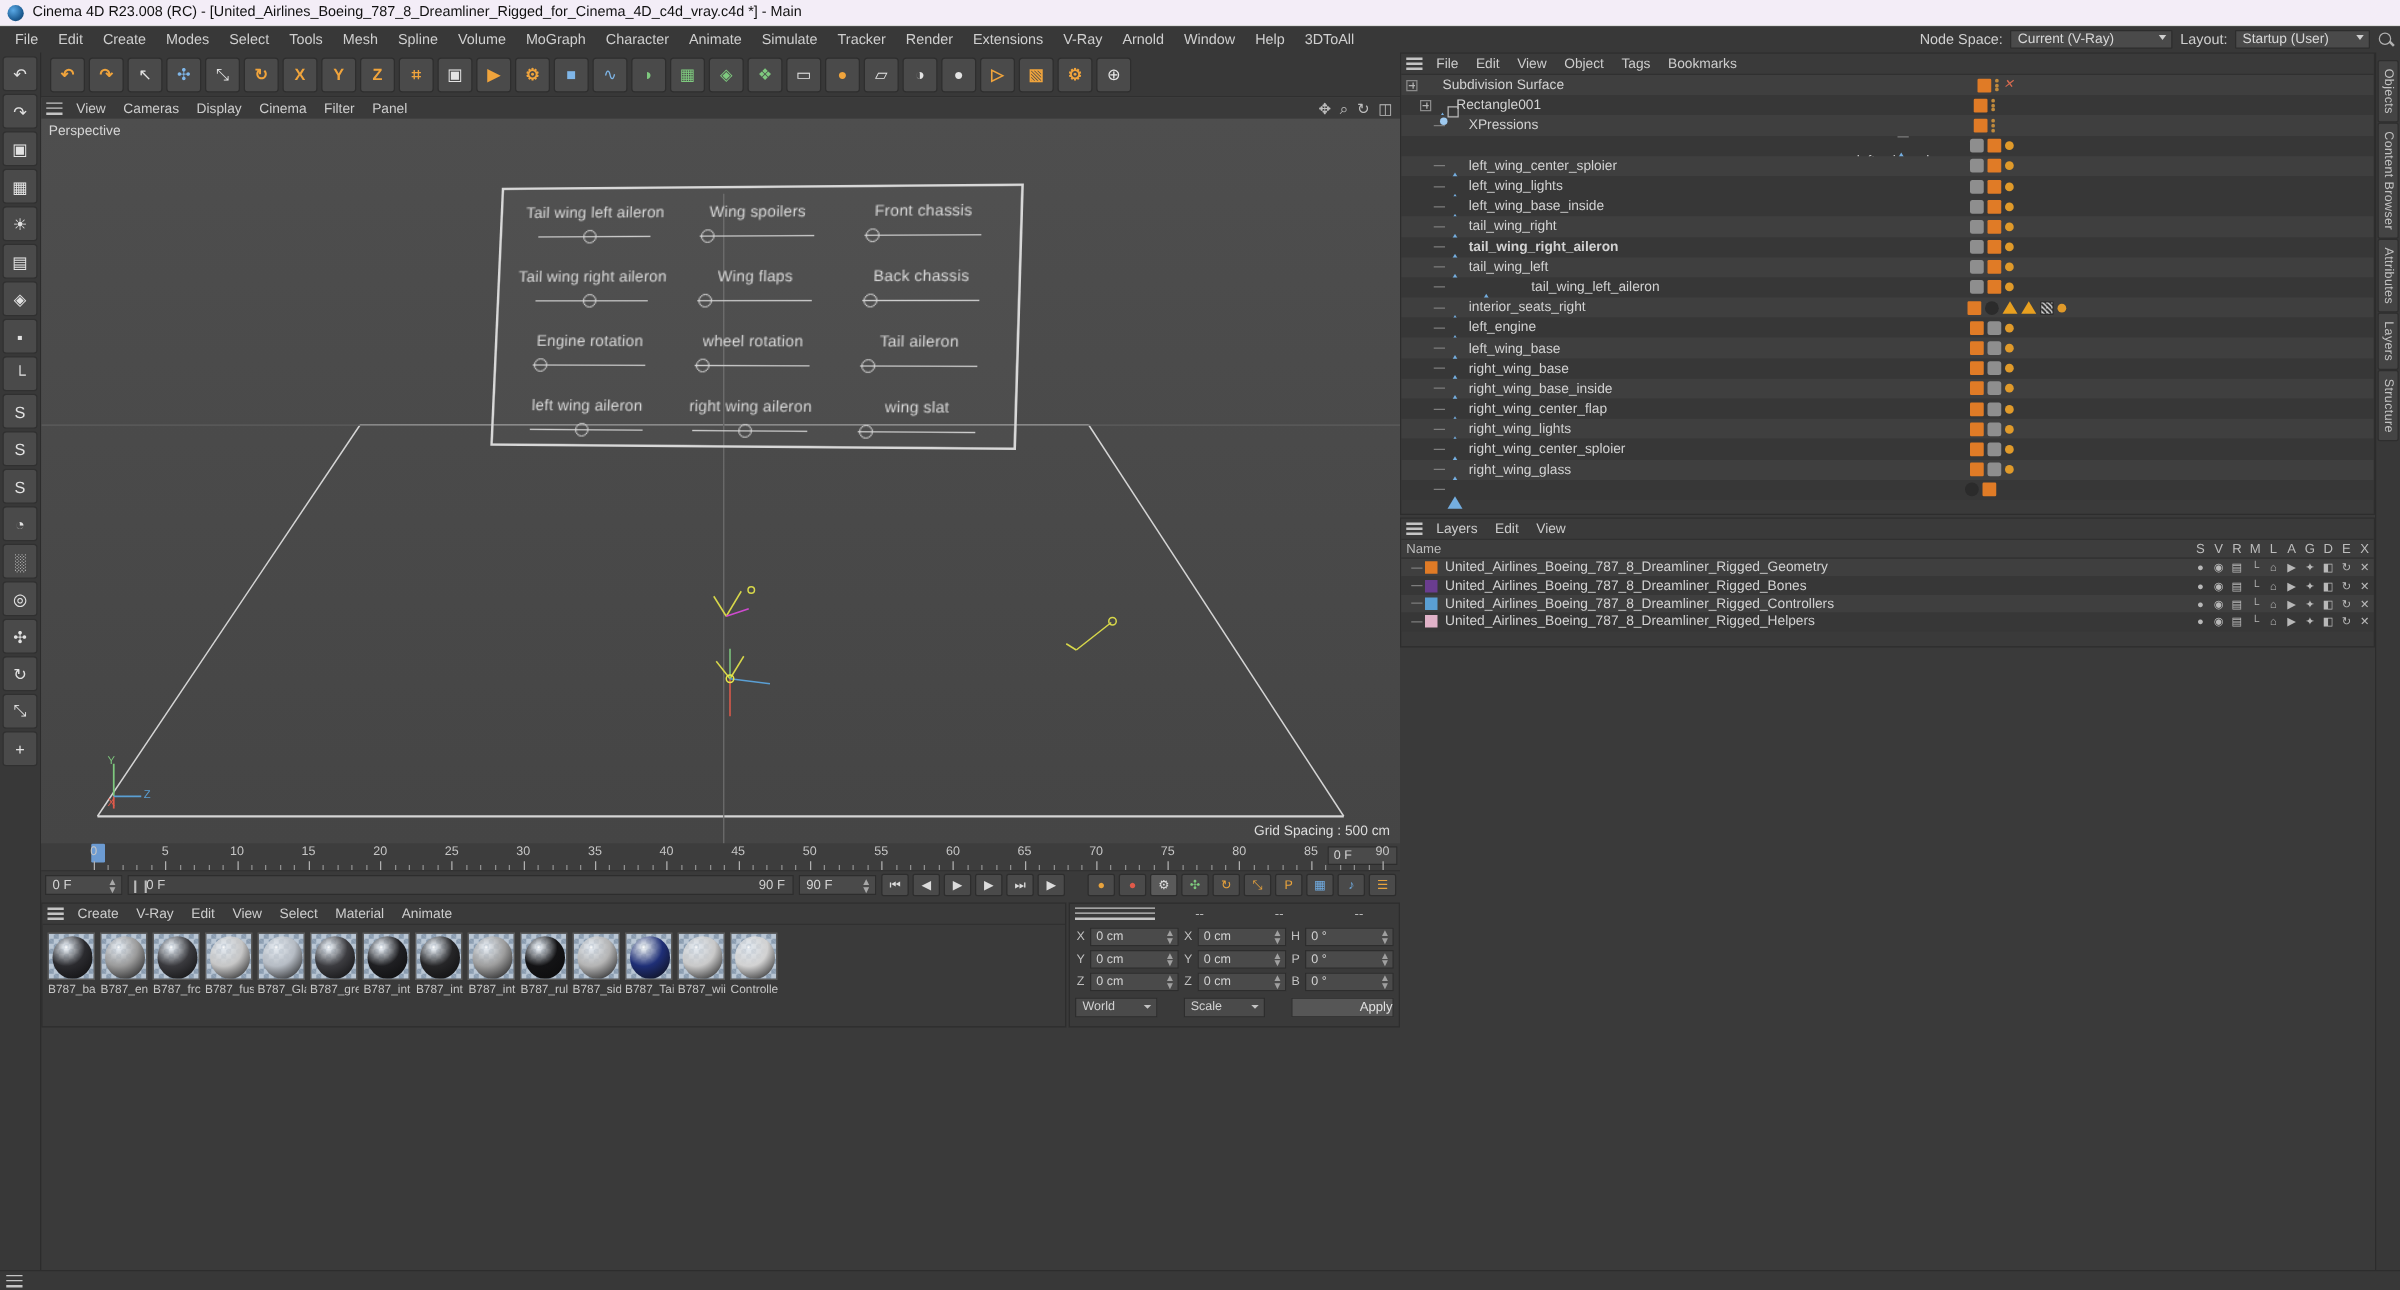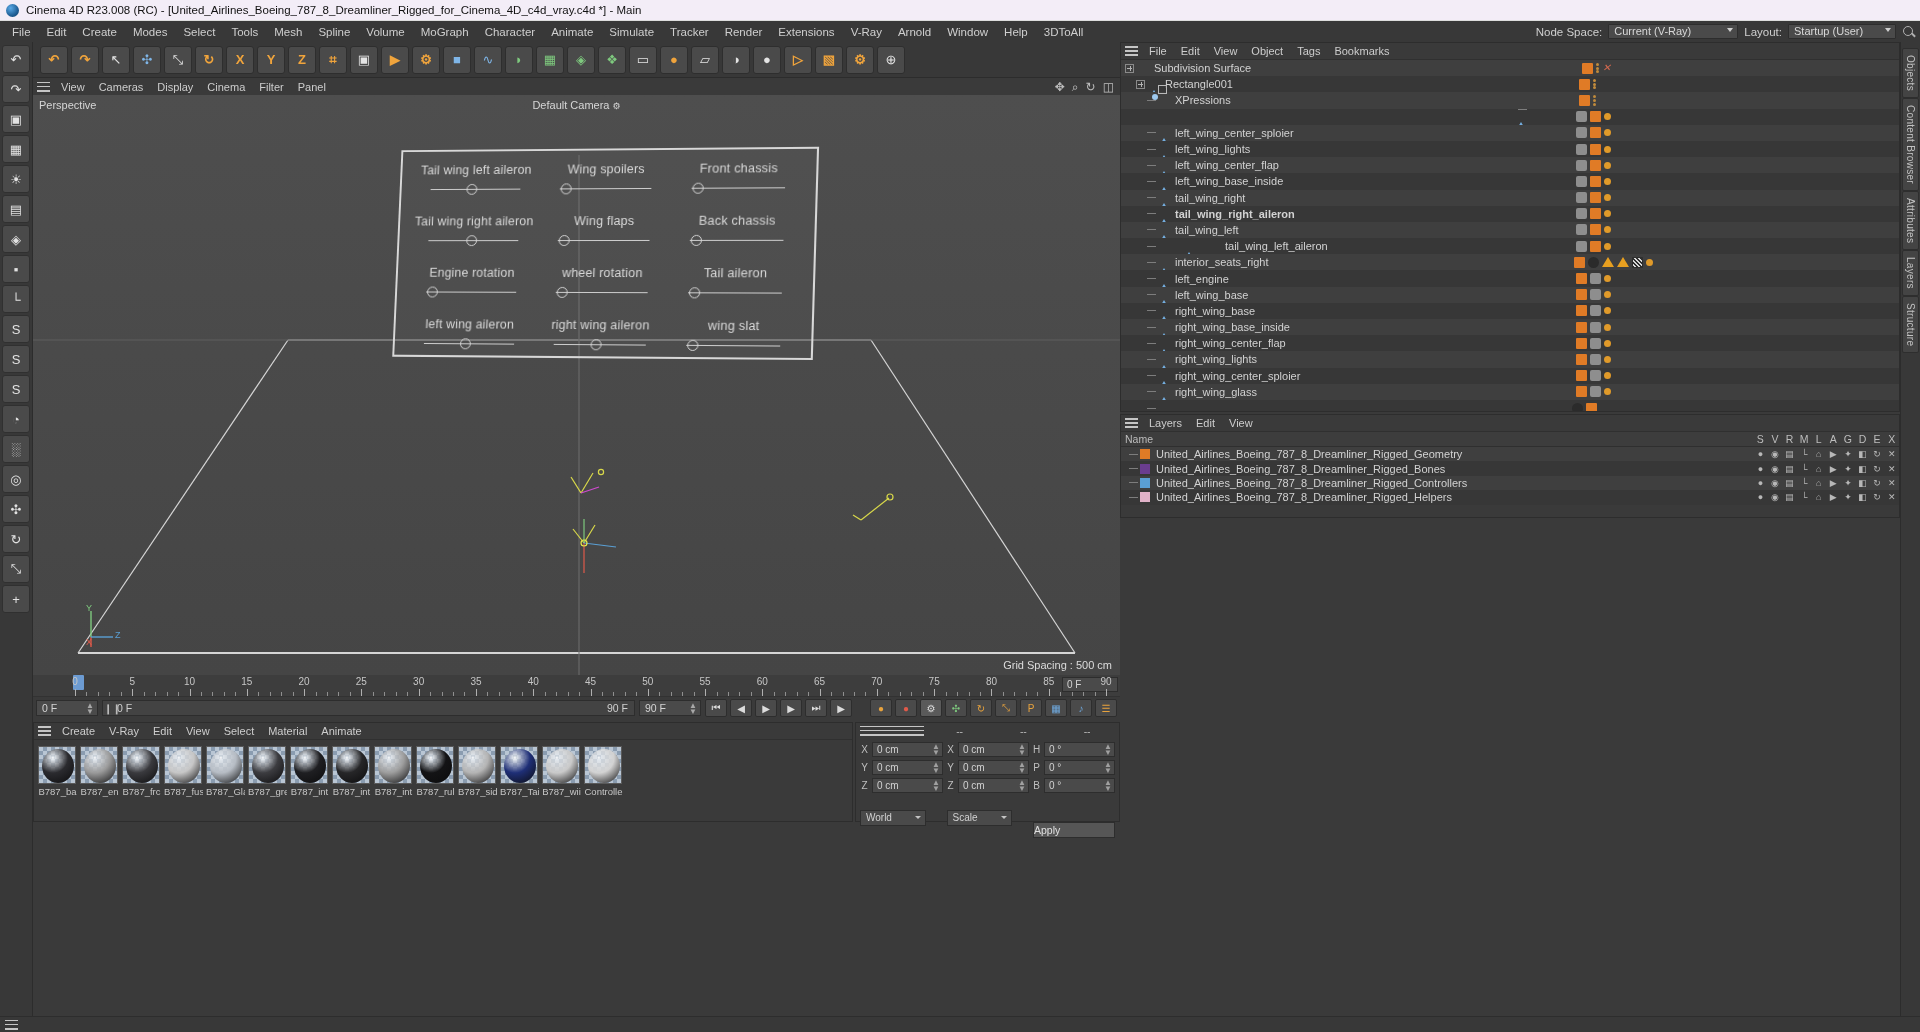--- a/index.html
+++ b/index.html
@@ -263,21 +263,21 @@
   .co-in .spin{ position:absolute;right:2px;top:1px;font-size:8px;color:#a0a0a0;line-height:6px;}
   .co-foot{ display:flex;gap:21px;padding:2px 4px;align-items:center; }
   .co-sel{
     flex:1;background:#4a4a4a;border:1px solid #2d2d2d;height:16px;font-size:10px;
     color:#d2d2d2;padding-left:5px;line-height:14px;position:relative;
   }
   .co-sel .chev{position:absolute;right:4px;top:5px;width:0;height:0;
     border-left:3px solid transparent;border-right:3px solid transparent;border-top:3.5px solid #c4c4c4;}
   .co-apply{
     width:82px;background:#565656;border:1px solid #2d2d2d;height:16px;font-size:10.5px;
-    color:#e0e0e0;text-align:left;line-height:14px;margin-top:24px;
+    color:#e0e0e0;text-align:right;line-height:14px;
   }
   .statusbar{
     position:absolute;left:0;bottom:0;width:1920px;height:16px;background:#383838;
     border-top:1px solid #2d2d2d;display:flex;align-items:center;padding-left:5px;
   }
 </style>
 </head>
 <body>
 
 <div class="app">
@@ -401,23 +401,20 @@
         </div>
       <div class="vp-icons">
         <span>✥</span>
         <span>⌕</span>
         <span>↻</span>
         <span>◫</span>
       </div>
     </div>
     <div class="vp-body">
       <div class="vp-label">Perspective</div>
-      <div class="vp-cam">
-        <span>Default Camera</span>&nbsp;<span style="font-size:9px">⚙</span>
-      </div>
 
       <svg width="1087" height="580" style="position:absolute;left:0;top:0;">
         <line x1="255" y1="245" x2="838" y2="245" stroke="#d5d5d5" stroke-width="1.2"></line>
         <line x1="255" y1="245" x2="45" y2="558" stroke="#d5d5d5" stroke-width="1.2"></line>
         <line x1="838" y1="245" x2="1042" y2="558" stroke="#d5d5d5" stroke-width="1.2"></line>
         <line x1="45" y1="558" x2="1042" y2="558" stroke="#d5d5d5" stroke-width="1.8"></line>
         <line x1="546" y1="60" x2="546" y2="580" stroke="#6e6e6e" stroke-width="1"></line>
         <line x1="0" y1="245" x2="1087" y2="245" stroke="#5e5e5e" stroke-width="1"></line>
       </svg>
 
@@ -617,30 +614,20 @@
           <span class="otags" style="right: 288px;">
             <i class="tagbox tag-gray"></i>
             <i class="tagbox tag-orange"></i>
             <i class="tag-dot"></i>
           </span>
         </div>
         <div class="orow even" style="padding-left: 26px;">
           <span class="dash"></span>
           <span class="oicon"><i class="ico-tri"></i></span>
           <span class="oname">left_wing_lights</span>
-          <span class="otags" style="right: 288px;">
-            <i class="tagbox tag-gray"></i>
-            <i class="tagbox tag-orange"></i>
-            <i class="tag-dot"></i>
-          </span>
-        </div>
-        <div class="orow odd" style="padding-left: 26px;">
-          <span class="dash"></span>
-          <span class="oicon"><i class="ico-tri"></i></span>
-          <span class="oname">left_wing_center_flap</span>
           <span class="otags" style="right: 288px;">
             <i class="tagbox tag-gray"></i>
             <i class="tagbox tag-orange"></i>
             <i class="tag-dot"></i>
           </span>
         </div>
         <div class="orow even" style="padding-left: 26px;">
           <span class="dash"></span>
           <span class="oicon"><i class="ico-tri"></i></span>
           <span class="oname">left_wing_base_inside</span>

